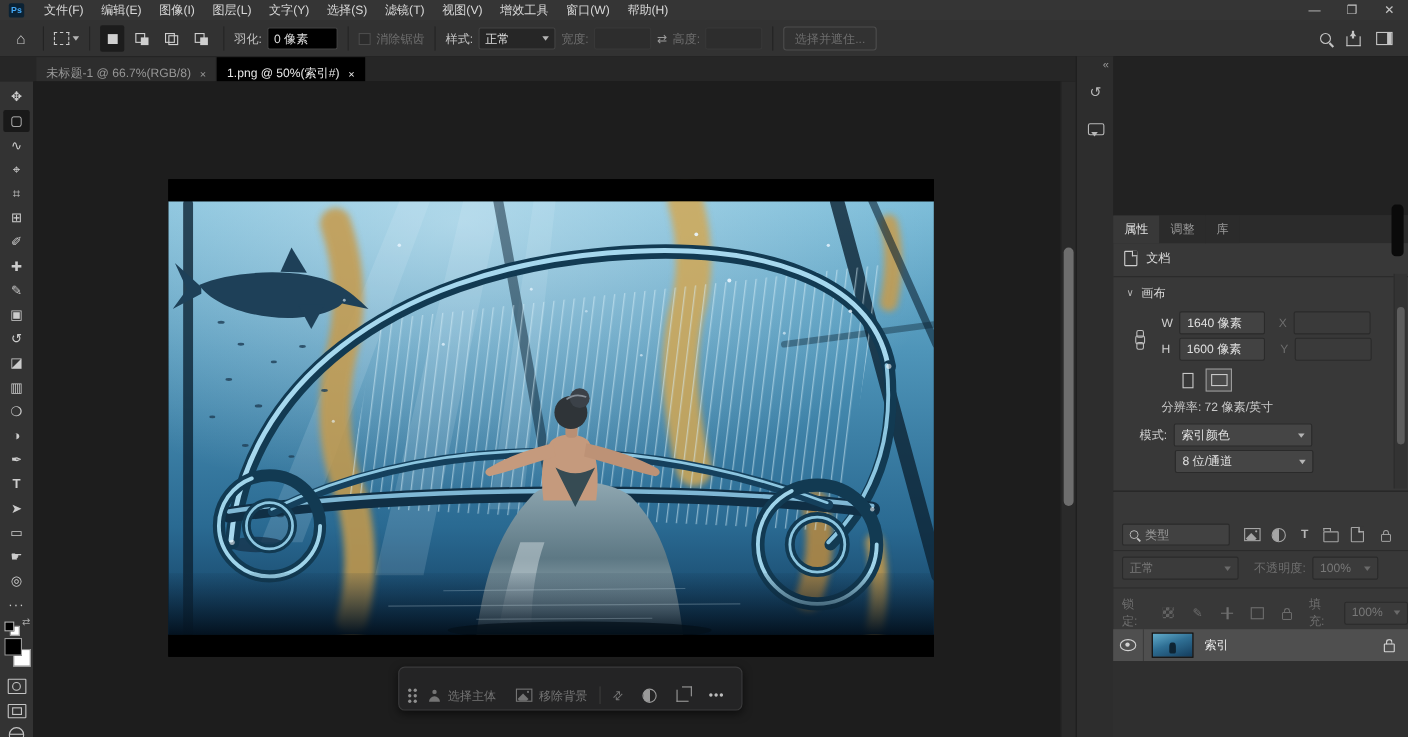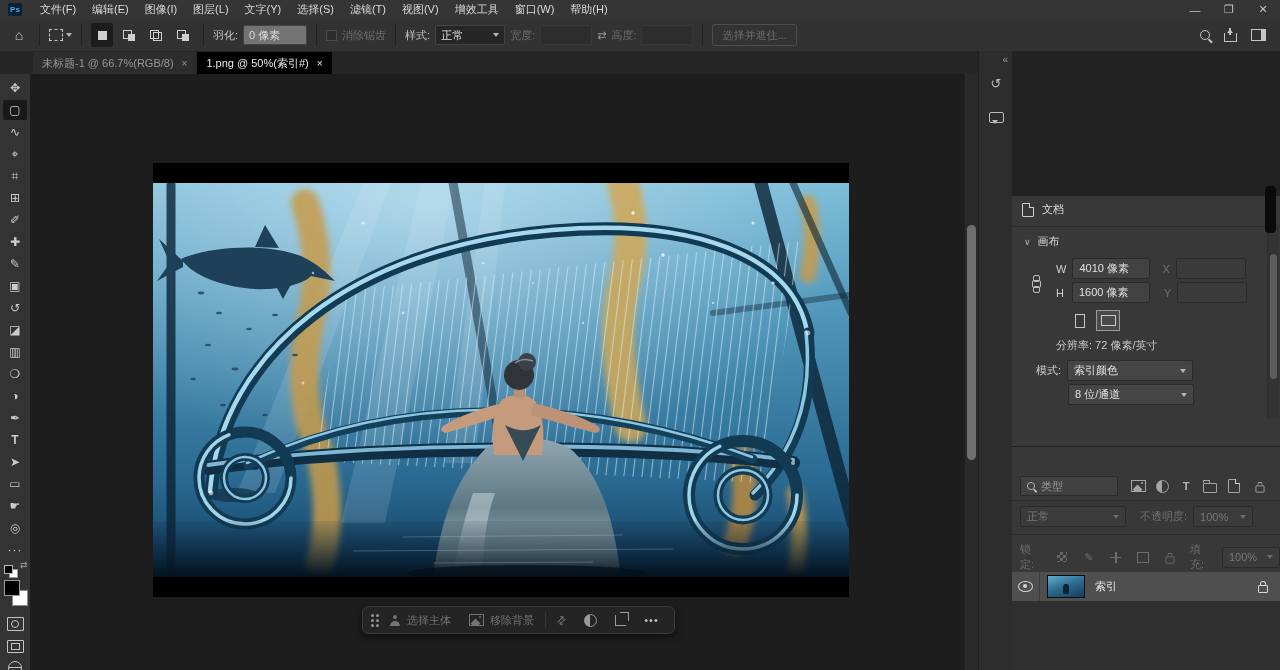--- a/index.html
+++ b/index.html
@@ -17,21 +17,21 @@
   
   .optionsbar{position:absolute;top:19px;left:0;right:0;height:32px;background:#323232;
               border-bottom:1px solid #191919;display:flex;align-items:center;padding-left:8px;gap:5px}
   .vsep{width:1px;height:22px;background:#232323;margin:0 4px;flex:none}
   .obtn{height:24px;min-width:22px;display:flex;align-items:center;justify-content:center;color:#c9c9c9;flex:none}
   .obtn.pressed{background:#1c1c1c;border-radius:2px}
   .caret{width:0;height:0;border-left:3px solid transparent;border-right:3px solid transparent;
          border-top:4px solid #b5b5b5;margin-left:3px}
   .olabel{color:#c3c3c3;flex:none}
   .olabel.dim,.dim{color:#6d6d6d}
-  .oinput{width:52px;height:18px;background:#737373;border:1px solid #434343;border-radius:2px;
+  .oinput{width:52px;height:18px;background:#000000;border:1px solid #434343;border-radius:2px;
           color:#dedede;display:flex;align-items:center;padding:0 5px;flex:none}
   .oinput.disabled{background:#2d2d2d;border-color:#383838;color:#666}
   .oselect{width:58px;height:18px;background:#262626;border:1px solid #434343;border-radius:2px;
            color:#dedede;display:flex;align-items:center;padding:0 5px;justify-content:space-between;flex:none}
   .maskbtn{height:20px;border:1px solid #4d4d4d;border-radius:3px;color:#6d6d6d;display:flex;
            align-items:center;padding:0 9px;flex:none}
   .mode-sq{width:9px;height:9px;background:#cfcfcf}
   .mode-dbl{position:relative;width:12px;height:11px}
   .mode-dbl::before{content:"";position:absolute;left:0;top:0;width:7px;height:7px;border:1px solid #cfcfcf}
   .mode-dbl::after{content:"";position:absolute;right:0;bottom:0;width:7px;height:7px;background:#cfcfcf}
@@ -69,21 +69,21 @@
   .i-folder::before{content:"";position:absolute;width:5px;height:2px;border:1px solid currentColor;border-bottom:none;left:-1px;top:-4px}
   .i-checker{width:10px;height:10px;opacity:.85;background-image:linear-gradient(45deg,currentColor 25%,transparent 25%,transparent 75%,currentColor 75%),linear-gradient(45deg,currentColor 25%,transparent 25%,transparent 75%,currentColor 75%);background-size:6px 6px;background-position:0 0,3px 3px}
   .i-move{position:relative;width:11px;height:11px}
   .i-move::before{content:"";position:absolute;left:0;right:0;top:5px;height:1.5px;background:currentColor}
   .i-move::after{content:"";position:absolute;top:0;bottom:0;left:5px;width:1.5px;background:currentColor}
   .i-crop{width:10px;height:10px;border-left:1.5px solid currentColor;border-bottom:1.5px solid currentColor;position:relative}
   .i-crop::after{content:"";position:absolute;right:-3px;top:-3px;width:8px;height:8px;border-right:1.5px solid currentColor;border-top:1.5px solid currentColor}
   .i-dots{width:3px;height:3px;border-radius:50%;background:#8f8f8f;box-shadow:0 5px 0 #8f8f8f,0 10px 0 #8f8f8f,5px 0 0 #8f8f8f,5px 5px 0 #8f8f8f,5px 10px 0 #8f8f8f}
   
   .tabsrow{position:absolute;top:51px;left:0;width:978px;height:23px;background:#262626;display:flex;align-items:flex-end;padding-left:33px;box-sizing:border-box}
-  .tab{height:22px;display:flex;align-items:center;background:#2d2d2d;color:#979797;padding:0 9px;margin-right:1px}
+  .tab{height:22px;display:flex;align-items:flex-end;background:#2d2d2d;color:#979797;padding:0 9px;margin-right:1px}
   .tab.active{background:#000000;color:#e8e8e8}
   .tab .close{margin-left:8px;font-size:10px;color:inherit}
   
   .toolbar{position:absolute;top:74px;left:0;width:30px;bottom:0;background:#333333;border-right:1px solid #262626}
   .tool{position:absolute;left:3px;width:24px;height:20px;display:flex;align-items:center;justify-content:center;color:#cccccc;font-size:12px;line-height:1}
   .tool.selected{background:#191919;border-radius:2px}
   .fgbg{position:absolute;left:3px;width:26px;height:28px}
   .fgbg .bg{position:absolute;left:9px;top:10px;width:14px;height:14px;background:#fff;border:1px solid #8a8a8a}
   .fgbg .fg{position:absolute;left:1px;top:0;width:14px;height:14px;background:#000;border:1px solid #9a9a9a}
   .mini-colors{position:absolute;left:4px;width:20px;height:14px}
@@ -96,21 +96,21 @@
   .scricon::after{content:"";position:absolute;inset:2px 3px;border:1px solid #c5c5c5}
   .fsicon{width:12px;height:12px;border:1px solid #c5c5c5;border-radius:50%;position:relative}
   .fsicon::after{content:"";position:absolute;left:0;right:0;top:5px;height:1px;background:#c5c5c5}
   
   .pasteboard{position:absolute;top:74px;left:30px;width:948px;bottom:0;background:#1d1d1d}
   .artwork{position:absolute;left:123px;top:89px;width:696px;height:434px;background:#000}
   .vscroll{position:absolute;right:0;top:0;bottom:0;width:13px;background:#2a2a2a;border-left:1px solid #202020}
   .vscroll .thumb{position:absolute;left:2px;right:2px;top:151px;height:235px;background:#6e6e6e;border-radius:6px}
   
   .ctask{position:absolute;left:332px;top:532px;height:26px;background:#242425;border:1px solid #3b3b3c;
-         border-radius:6px;display:flex;align-items:center;gap:4px;padding:0 8px 0 6px;color:#747474;
+         border-radius:6px;display:flex;align-items:center;gap:4px;padding:12px 8px 0 6px;color:#747474;
          box-shadow:0 3px 8px rgba(0,0,0,.55)}
   .ctbtn{display:flex;align-items:center;gap:6px;padding:0 7px;height:22px;border-radius:3px;color:#747474}
   .ctbtn .lbl{white-space:nowrap}
   .ctsep{width:1px;height:16px;background:#3a3a3a}
   
   .dock{position:absolute;top:51px;left:978px;width:34px;bottom:0;background:#2d2d2d;border-left:1px solid #1f1f1f;border-right:1px solid #1f1f1f}
   .dock .chev{position:absolute;top:3px;right:5px;color:#9a9a9a;font-size:10px}
   .dockbtn{position:absolute;left:7px;width:20px;height:20px;display:flex;align-items:center;justify-content:center}
   
   .rightcol{position:absolute;top:51px;left:1012px;width:268px;bottom:0;background:#222}
@@ -453,34 +453,39 @@
     <div class="dockbtn" style="top:56px">
         <span class="i-bubble"></span>
       </div>
   </div>
 
   <div class="rightcol">
     <div class="blackpill"></div>
 
 
     <div class="pgroup" style="top:145px;height:250px">
+      <div class="ptabs">
+        <div class="ptab active">属性</div>
+        <div class="ptab">调整</div>
+        <div class="ptab">库</div>
+      </div>
       <div class="pcontent" style="height:225px">
         <div class="prow" style="left:10px;top:6px;gap:8px">
           <span class="i-page"></span>
           <span style="color:#dcdcdc">文档</span>
         </div>
         <div class="divline" style="top:30px"></div>
         <div class="prow" style="left:12px;top:38px;gap:7px">
           <span style="font-size:9px;color:#b5b5b5">∨</span>
           <span style="color:#dcdcdc">画布</span>
         </div>
         <span class="i-link" style="position:absolute;left:20px;top:84px"></span>
         <div class="prow" style="left:44px;top:62px">
           <span>W</span>
-          <div class="pinput" style="width:64px">4010 像素</div>
+          <div class="pinput" style="width:64px">1640 像素</div>
           <span class="dimmed" style="margin-left:6px">X</span>
           <div class="pinput disabled" style="width:56px"></div>
         </div>
         <div class="prow" style="left:44px;top:86px">
           <span>H</span>
           <div class="pinput" style="width:64px;margin-left:2px">1600 像素</div>
           <span class="dimmed" style="margin-left:8px">Y</span>
           <div class="pinput disabled" style="width:56px"></div>
         </div>
         <div class="prow" style="left:56px;top:114px;gap:4px">

